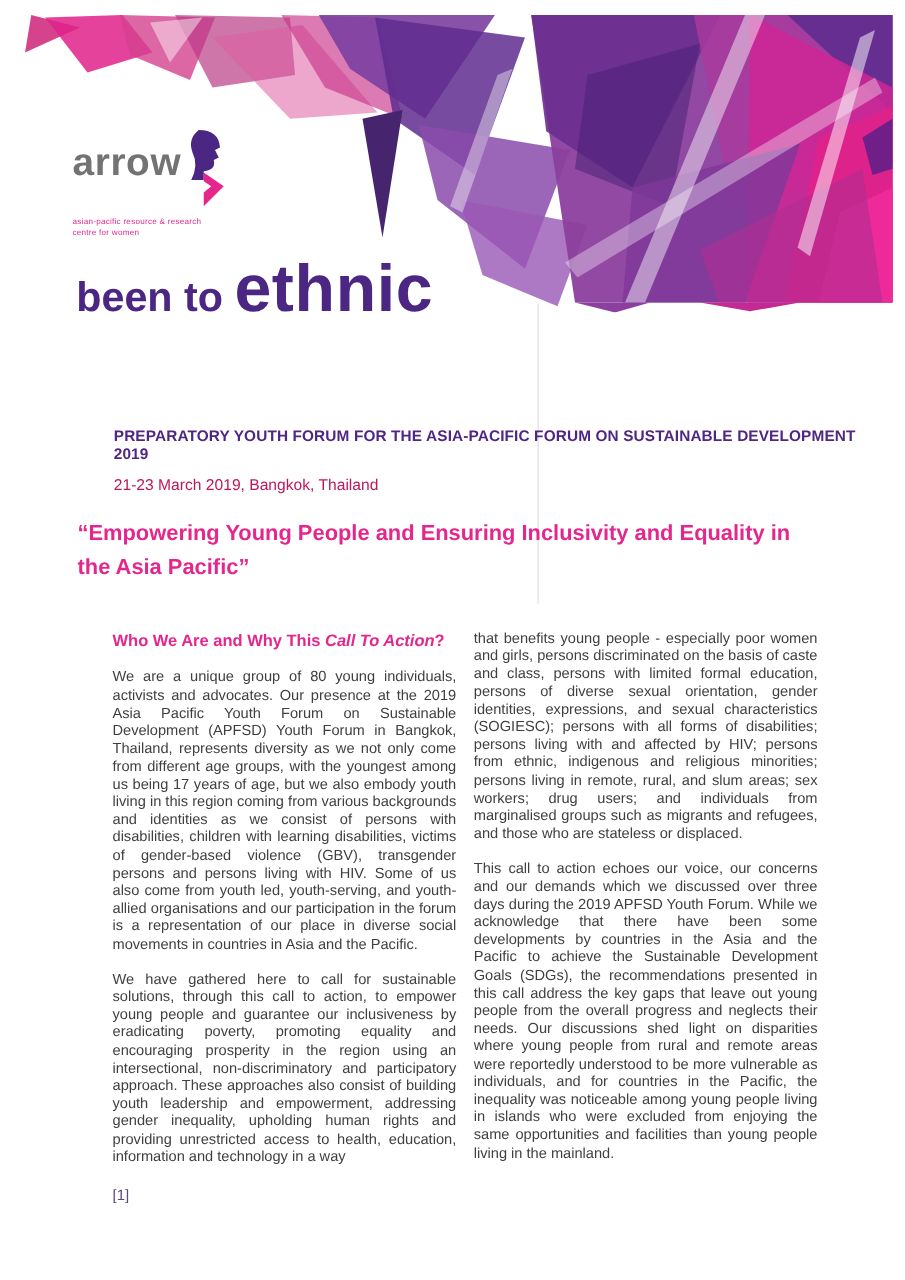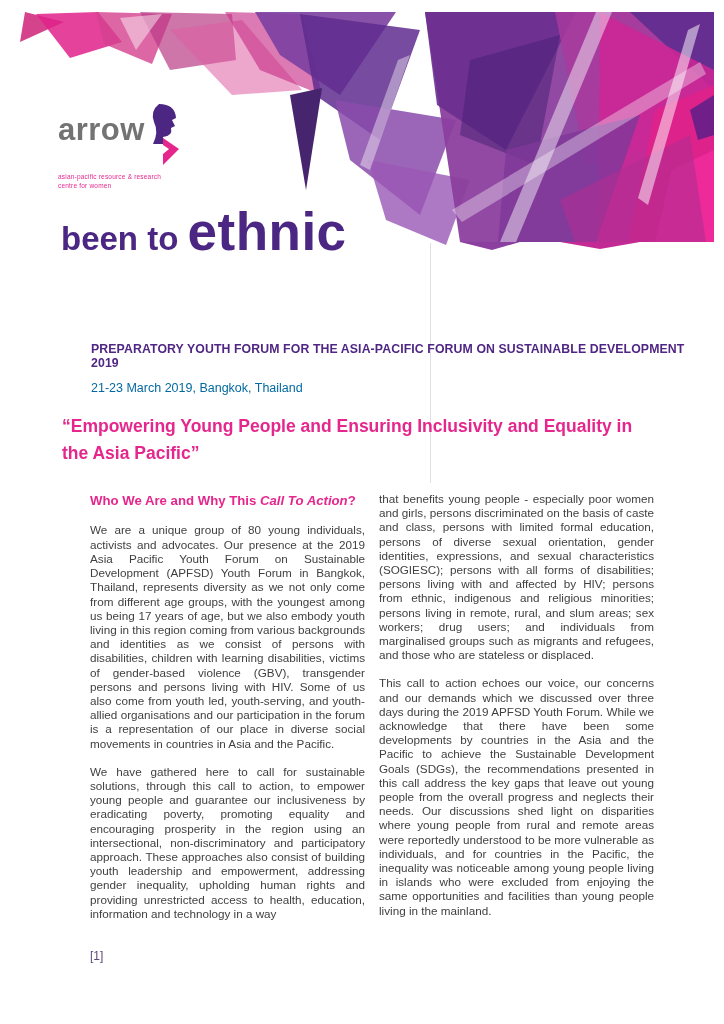--- a/index.html
+++ b/index.html
@@ -36,32 +36,32 @@
   
   .title-block { position: absolute; top: 192px; left: 61px; color: #4b2682; }
   .title-line1 { font-size: 33px; font-weight: bold; line-height: 1.1; }
   .title-line2 { margin-top: 13px; line-height: 1; }
   .title-line2 .small { font-size: 33px; font-weight: bold; }
   .title-line2 .big   { font-size: 53px; font-weight: bold; letter-spacing: 0.5px; }
 
   
   .meta { position: absolute; top: 342px; left: 52px; width: 600px; margin-left: 39px; }
   .meta-forum { font-size: 12.3px; font-weight: bold; color: #4f2683; letter-spacing: 0.1px; }
-  .meta-date  { margin-top: 11px; font-size: 12.5px; color: #0369a1; }
+  .meta-date  { margin-top: 11px; font-size: 12.5px; color: #be185d; }
 
   
   .quote {
     position: absolute; top: 413px; left: 62px; width: 600px;
     text-align: left; font-size: 17.5px; font-weight: bold;
     line-height: 1.55; color: #e5278d;
   }
 
   
   .columns {
-    position: absolute; top: 492px; left: 90px; width: 572px;
+    position: absolute; top: 504px; left: 90px; width: 572px;
     display: flex; gap: 14px;
     font-size: 11.7px; line-height: 14.2px; color: #3f3f3f;
     text-align: justify;
   }
   .col { width: 275px; }
   .section-heading {
     font-size: 13.2px; font-weight: bold; color: #e5278d;
     line-height: 1.4; margin: 0 0 13px 0; text-align: justify;
   }
   .section-heading .it { font-style: italic; }

